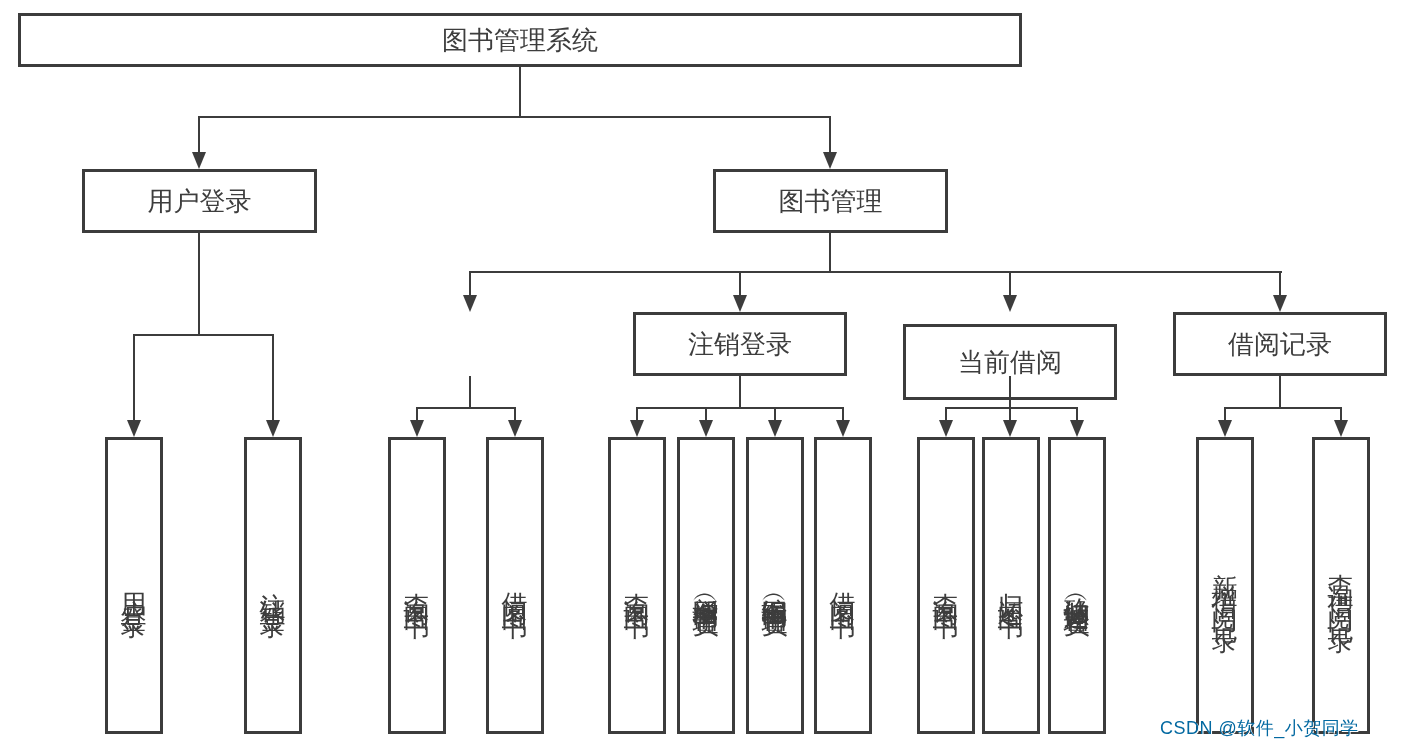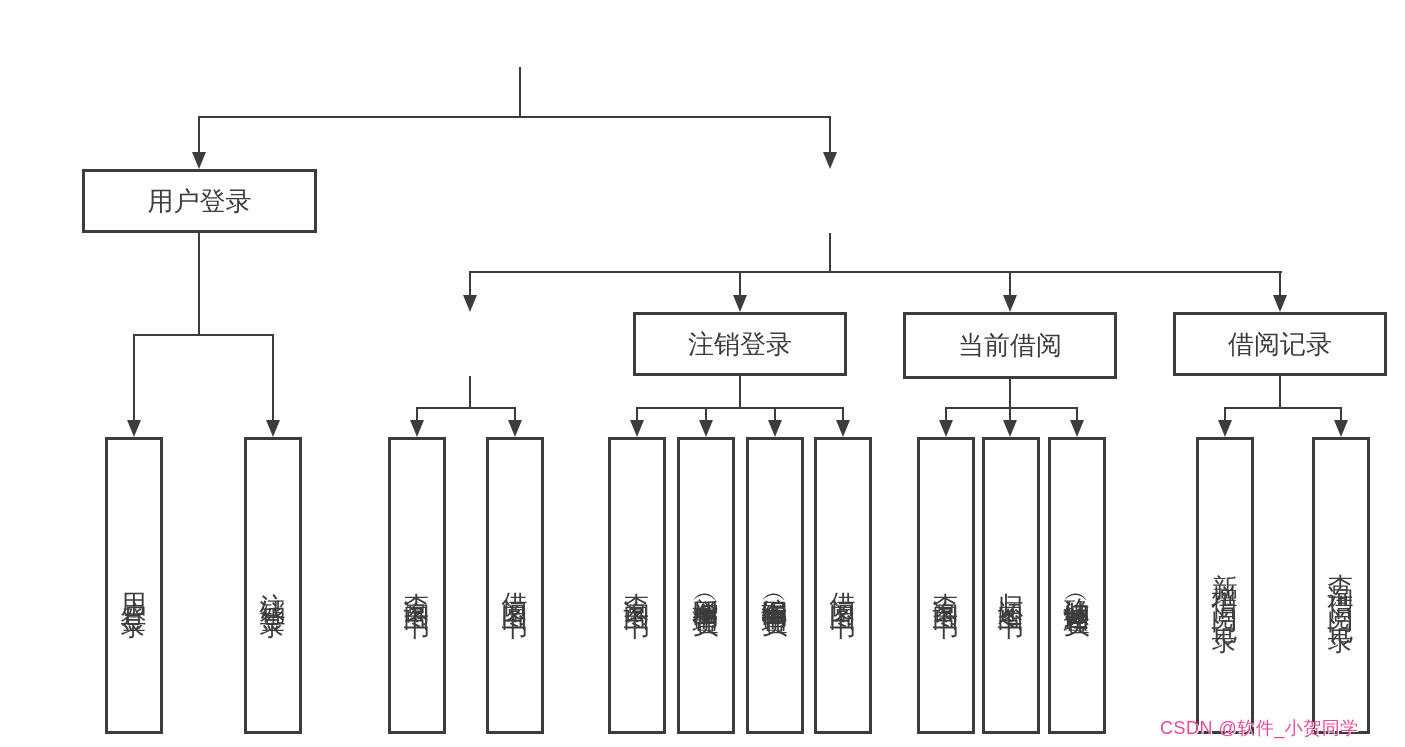--- a/index.html
+++ b/index.html
@@ -40,42 +40,48 @@
   .ahead{
     position:absolute;width:0;height:0;
     border-left:7px solid transparent;
     border-right:7px solid transparent;
     border-top:17px solid #3c3c3c;
   }
   .watermark{
     position:absolute;
     left:1160px;top:716px;
     font-size:18px;
-    color:#ec4899;
+    color:#0369a1;
     letter-spacing:0.5px;
     text-shadow:1px 1px 0 #ffffff;
     z-index:10;
     white-space:nowrap;
   }
 </style>
 </head>
 <body>
 
 <div class="canvas">
 
+  <div class="box" style="left:18px;top:13px;width:1004px;height:54px;">
+    <span>图书管理系统</span>
+  </div>
 
   <div class="vline" style="left:519px;top:67px;height:51px;"></div>
   <div class="hline" style="left:198px;top:116px;width:633px;"></div>
   <div class="vline" style="left:198px;top:116px;height:38px;"></div>
   <div class="ahead" style="left:192px;top:152px;"></div>
   <div class="vline" style="left:829px;top:116px;height:38px;"></div>
   <div class="ahead" style="left:823px;top:152px;"></div>
 
   <div class="box" style="left:82px;top:169px;width:235px;height:64px;">
     <span>用户登录</span>
+  </div>
+  <div class="box" style="left:713px;top:169px;width:235px;height:64px;">
+    <span>图书管理</span>
   </div>
 
   <div class="vline" style="left:198px;top:233px;height:103px;"></div>
   <div class="hline" style="left:133px;top:334px;width:141px;"></div>
   <div class="vline" style="left:133px;top:334px;height:88px;"></div>
   <div class="ahead" style="left:127px;top:420px;"></div>
   <div class="vline" style="left:272px;top:334px;height:88px;"></div>
   <div class="ahead" style="left:266px;top:420px;"></div>
 
   <div class="vline" style="left:829px;top:233px;height:40px;"></div>
@@ -85,21 +91,21 @@
   <div class="vline" style="left:739px;top:271px;height:26px;"></div>
   <div class="ahead" style="left:733px;top:295px;"></div>
   <div class="vline" style="left:1009px;top:271px;height:26px;"></div>
   <div class="ahead" style="left:1003px;top:295px;"></div>
   <div class="vline" style="left:1279px;top:271px;height:26px;"></div>
   <div class="ahead" style="left:1273px;top:295px;"></div>
 
   <div class="box" style="left:633px;top:312px;width:214px;height:64px;">
     <span>注销登录</span>
   </div>
-  <div class="box" style="left:903px;top:312px;width:214px;height:67px;">
+  <div class="box" style="left:903px;top:324px;width:214px;height:76px;">
     <span>当前借阅</span>
   </div>
   <div class="box" style="left:1173px;top:312px;width:214px;height:64px;">
     <span>借阅记录</span>
   </div>
 
   <div class="vline" style="left:469px;top:376px;height:33px;"></div>
   <div class="hline" style="left:416px;top:407px;width:100px;"></div>
   <div class="vline" style="left:416px;top:407px;height:15px;"></div>
   <div class="ahead" style="left:410px;top:420px;"></div>

